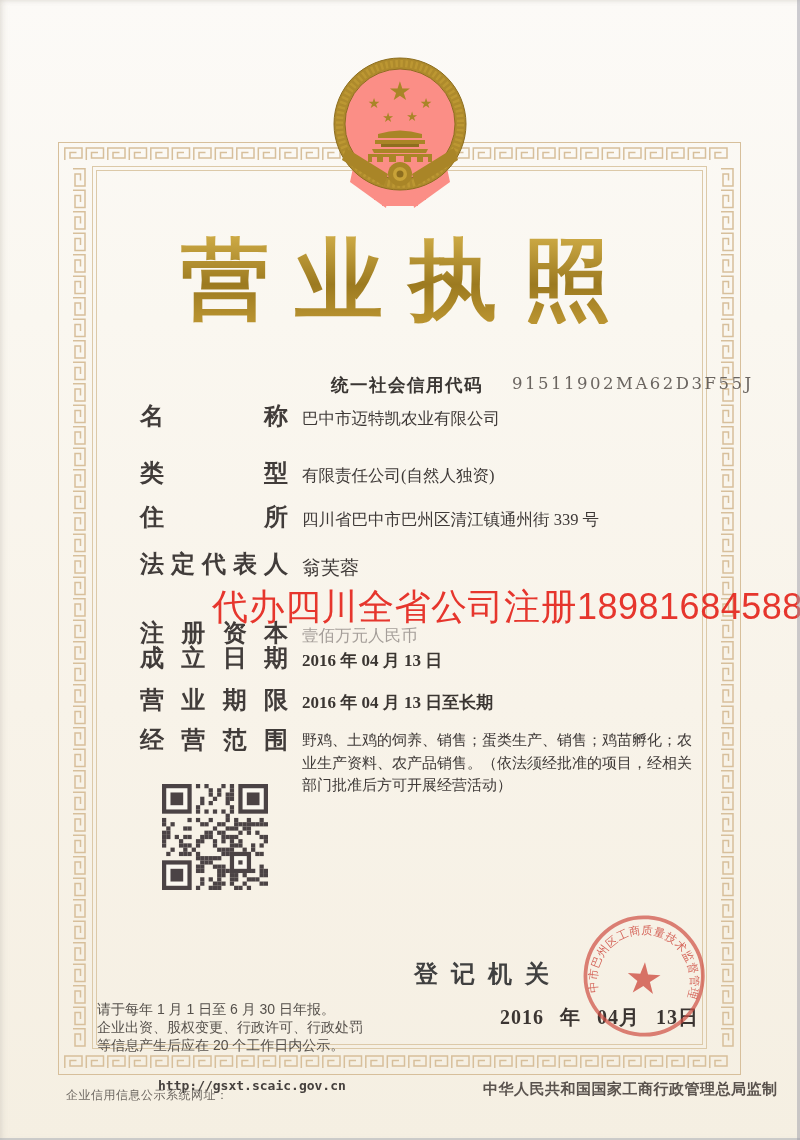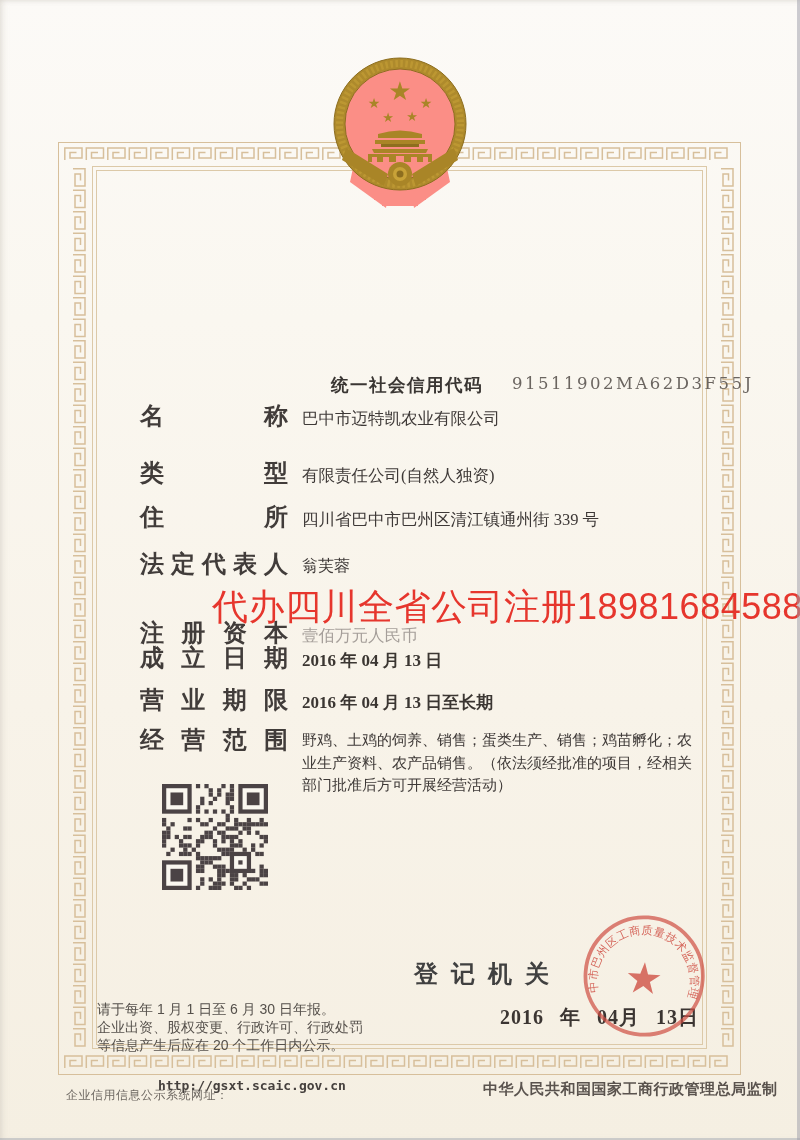--- a/index.html
+++ b/index.html
@@ -27,21 +27,21 @@
   .code-value{position:absolute;left:512px;top:2px;font-size:16.5px;letter-spacing:2.5px;
        color:#6b6560;font-family:"DejaVu Serif",serif;}
 
   .row{position:absolute;left:140px;display:flex;align-items:flex-start;z-index:3;}
   .row .lbl{width:148px;flex:0 0 148px;font-size:24px;line-height:1.1;font-weight:600;
        color:#413c3a;text-align:justify;text-align-last:justify;}
   .row .val{margin-left:14px;font-size:16.5px;line-height:1.3;color:#3e3937;
        font-family:"Liberation Serif",serif;padding-top:5px;white-space:nowrap;}
   .r-name{top:403px;} .r-type{top:460px;} .r-addr{top:504px;} .r-legal{top:551px;}
   .r-cap{top:593px;margin-top:27px;} .r-est{top:645px;} .r-term{top:687px;} .r-scope{top:727px;}
-  .r-legal .val{font-size:16px;}
+  .r-legal .val{font-size:19px;}
   .r-cap .val{color:#999violet;color:#97908c;opacity:.85;}
   .r-est .val,.r-term .val{font-weight:700;font-size:17px;color:#3b3632;}
   .r-scope .val{white-space:normal;width:404px;font-size:15px;line-height:1.5;padding-top:2px;}
 
   .watermark{position:absolute;left:212px;top:583px;z-index:6;white-space:nowrap;
        font-size:36px;font-weight:500;letter-spacing:0.5px;color:#e5261d;opacity:.92;}
 
   .qr{position:absolute;left:162px;top:784px;z-index:3;}
 
   .registry-label{position:absolute;left:414px;top:958px;z-index:3;font-size:24px;font-weight:600;
@@ -251,20 +251,21 @@
         <rect x="95" y="107" width="5" height="5"></rect>
       </g>
       <g>
         <circle cx="72" cy="124" r="12" fill="#a98527"></circle>
         <circle cx="72" cy="124" r="7" fill="#c8a238"></circle>
         <circle cx="72" cy="124" r="3.5" fill="#8d6e1f"></circle>
       </g>
     </svg>
   </div>
 
+  <div class="title">营业执照</div>
 
   <div class="code-row">
     <span class="code-label">统一社会信用代码</span>
     <span class="code-value">91511902MA62D3F55J</span>
   </div>
 
   <div class="row r-name">
     <div class="lbl">名称</div>
     <div class="val">巴中市迈特凯农业有限公司</div>
   </div>

